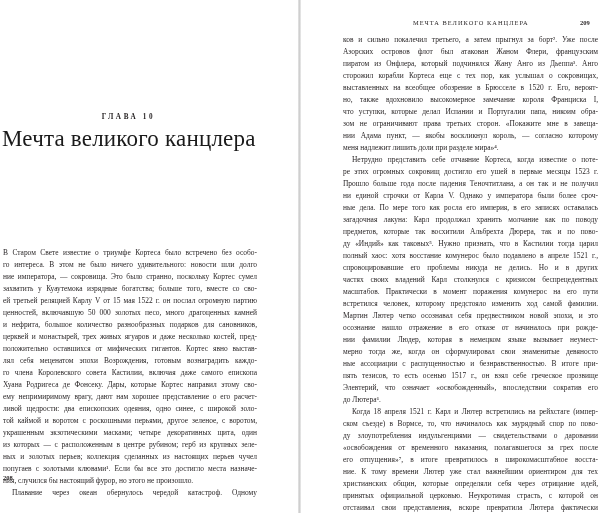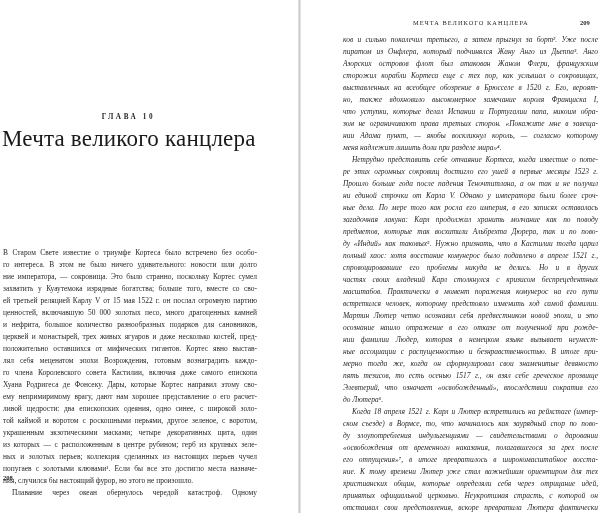--- a/index.html
+++ b/index.html
@@ -45,21 +45,21 @@
     .running-head {
       position: absolute; left: 413px; top: 19px; width: 140px;
       font-size: 6.4px; letter-spacing: 1px; text-transform: uppercase;
       color: #231f20; white-space: nowrap;
     }
     .folio-right {
       position: absolute; left: 580px; top: 19px;
       font-size: 6.5px; font-weight: bold; color: #231f20;
     }
     .body-right {
-      position: absolute; left: 343px; top: 34px; width: 255px; font-style: italic;
+      position: absolute; left: 343px; top: 34px; width: 255px;
     }
   </style>
 </head>
 <body>
 
 <div class="spread">
 
   <div class="page page-left">
     <div class="chapter-label">Глава 10</div>
     <div class="chapter-title">Мечта великого канцлера</div>
@@ -90,22 +90,22 @@
   </div>
 
   <div class="gutter"></div>
 
   <div class="page page-right">
   </div>
   <div class="running-head">Мечта великого канцлера</div>
   <div class="folio-right">209</div>
   <div class="body-right" id="right-body">
       <div class="line">ков и сильно покалечил третьего, а затем прыгнул за борт². Уже после</div>
+      <div class="line">Азорских островов флот был атакован Жаном Флери, французским</div>
       <div class="line">пиратом из Онфлера, который подчинялся Жану Анго из Дьеппа³. Анго</div>
-      <div class="line">Азорских островов флот был атакован Жаном Флери, французским</div>
       <div class="line">сторожил корабли Кортеса еще с тех пор, как услышал о сокровищах,</div>
       <div class="line">выставленных на всеобщее обозрение в Брюсселе в 1520 г. Его, вероят-</div>
       <div class="line">но, также вдохновило высокомерное замечание короля Франциска I,</div>
       <div class="line">что уступки, которые делал Испании и Португалии папа, никоим обра-</div>
       <div class="line">зом не ограничивают права третьих сторон. «Покажите мне в завеща-</div>
       <div class="line">нии Адама пункт, — якобы воскликнул король, — согласно которому</div>
       <div class="line last">меня надлежит лишить доли при разделе мира»⁴.</div>
       <div class="line indent">Нетрудно представить себе отчаяние Кортеса, когда известие о поте-</div>
       <div class="line">ре этих огромных сокровищ достигло его ушей в первые месяцы 1523 г.</div>
       <div class="line">Прошло больше года после падения Теночтитлана, а он так и не получил</div>
@@ -113,24 +113,24 @@
       <div class="line">ные дела. По мере того как росла его империя, в его записях оставалась</div>
       <div class="line">загадочная лакуна: Карл продолжал хранить молчание как по поводу</div>
       <div class="line">предметов, которые так восхитили Альбрехта Дюрера, так и по пово-</div>
       <div class="line">ду «Индий» как таковых⁵. Нужно признать, что в Кастилии тогда царил</div>
       <div class="line">полный хаос: хотя восстание комунерос было подавлено в апреле 1521 г.,</div>
       <div class="line">спровоцировавшие его проблемы никуда не делись. Но и в других</div>
       <div class="line">частях своих владений Карл столкнулся с кризисом беспрецедентных</div>
       <div class="line">масштабов. Практически в момент поражения комунерос на его пути</div>
       <div class="line">встретился человек, которому предстояло изменить ход самой фамилии.</div>
       <div class="line">Мартин Лютер четко осознавал себя предвестником новой эпохи, и это</div>
-      <div class="line">осознание нашло отражение в его отказе от полученной при рожде-</div>
+      <div class="line">осознание нашло отражение в его отказе от начиналось при рожде-</div>
       <div class="line">нии фамилии Людер, которая в немецком языке вызывает неумест-</div>
+      <div class="line">мерно тогда же, когда он сформулировал свои знаменитые девяносто</div>
       <div class="line">ные ассоциации с распущенностью и безнравственностью. В итоге при-</div>
-      <div class="line">мерно тогда же, когда он сформулировал свои знаменитые девяносто</div>
       <div class="line">пять тезисов, то есть осенью 1517 г., он взял себе греческое прозвище</div>
       <div class="line">Элевтерий, что означает «освобожденный», впоследствии сократив его</div>
       <div class="line last">до Лютера⁶.</div>
       <div class="line indent">Когда 18 апреля 1521 г. Карл и Лютер встретились на рейхстаге (импер-</div>
       <div class="line">ском съезде) в Вормсе, то, что начиналось как заурядный спор по пово-</div>
       <div class="line">ду злоупотребления индульгенциями — свидетельствами о даровании</div>
       <div class="line">«освобождения от временного наказания, полагавшегося за грех после</div>
       <div class="line">его отпущения»⁷, в итоге превратилось в широкомасштабное восста-</div>
       <div class="line">ние. К тому времени Лютер уже стал важнейшим ориентиром для тех</div>
       <div class="line">христианских общин, которые определяли себя через отрицание идей,</div>

